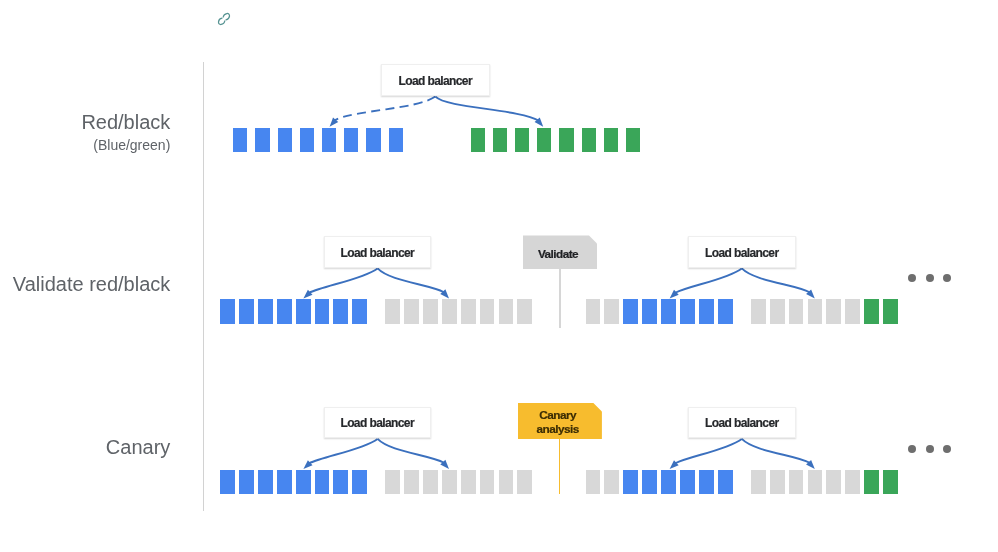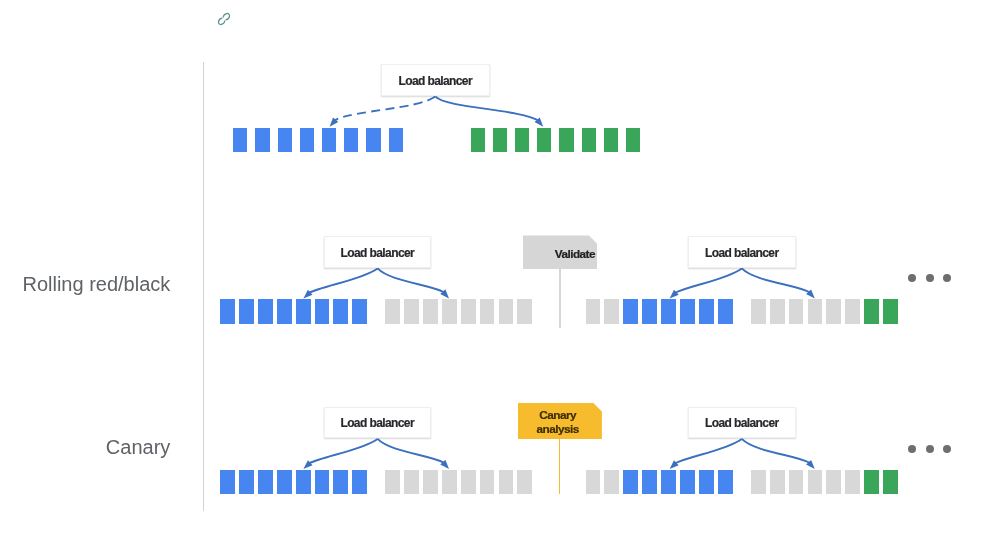--- a/index.html
+++ b/index.html
@@ -104,41 +104,45 @@
       <path d="M 377.60 438.90 C 361.98 450.19, 323.58 456.10, 309.07 463.34" fill="none" stroke="#3B70BE" stroke-width="1.85" stroke-linecap="butt"></path>
       <path d="M 303.40 469.00 L 307.88 460.25 L 312.52 465.35 Z" fill="#3B70BE"></path>
       <path d="M 377.60 438.90 C 390.30 452.04, 429.79 454.90, 443.91 462.74" fill="none" stroke="#3B70BE" stroke-width="1.85" stroke-linecap="butt"></path>
       <path d="M 449.00 469.00 L 440.27 464.49 L 445.39 459.86 Z" fill="#3B70BE"></path>
       <path d="M 741.80 438.90 C 726.65 450.16, 689.45 456.07, 675.24 463.28" fill="none" stroke="#3B70BE" stroke-width="1.85" stroke-linecap="butt"></path>
       <path d="M 669.60 469.00 L 674.00 460.21 L 678.69 465.27 Z" fill="#3B70BE"></path>
       <path d="M 741.80 438.90 C 754.81 452.06, 795.32 454.91, 809.68 462.79" fill="none" stroke="#3B70BE" stroke-width="1.85" stroke-linecap="butt"></path>
       <path d="M 814.80 469.00 L 806.04 464.55 L 811.12 459.89 Z" fill="#3B70BE"></path>
     </svg>
 
+<div class="row-label" style="right: 827.7px; top: 111.3px;">
+      <span class="main">Red/black</span>
+      <span class="sub">(Blue/green)</span>
+    </div>
     <div class="blk" style="left: 233.2px; top: 128px; width: 14.3px; height: 24.4px; background: rgb(71, 134, 240);"></div>
     <div class="blk" style="left: 255.4px; top: 128px; width: 14.3px; height: 24.4px; background: rgb(71, 134, 240);"></div>
     <div class="blk" style="left: 277.6px; top: 128px; width: 14.3px; height: 24.4px; background: rgb(71, 134, 240);"></div>
     <div class="blk" style="left: 299.8px; top: 128px; width: 14.3px; height: 24.4px; background: rgb(71, 134, 240);"></div>
     <div class="blk" style="left: 322px; top: 128px; width: 14.3px; height: 24.4px; background: rgb(71, 134, 240);"></div>
     <div class="blk" style="left: 344.2px; top: 128px; width: 14.3px; height: 24.4px; background: rgb(71, 134, 240);"></div>
     <div class="blk" style="left: 366.4px; top: 128px; width: 14.3px; height: 24.4px; background: rgb(71, 134, 240);"></div>
     <div class="blk" style="left: 388.6px; top: 128px; width: 14.3px; height: 24.4px; background: rgb(71, 134, 240);"></div>
     <div class="blk" style="left: 470.6px; top: 128px; width: 14.3px; height: 24.4px; background: rgb(58, 166, 89);"></div>
     <div class="blk" style="left: 492.8px; top: 128px; width: 14.3px; height: 24.4px; background: rgb(58, 166, 89);"></div>
     <div class="blk" style="left: 515px; top: 128px; width: 14.3px; height: 24.4px; background: rgb(58, 166, 89);"></div>
     <div class="blk" style="left: 537.2px; top: 128px; width: 14.3px; height: 24.4px; background: rgb(58, 166, 89);"></div>
     <div class="blk" style="left: 559.4px; top: 128px; width: 14.3px; height: 24.4px; background: rgb(58, 166, 89);"></div>
     <div class="blk" style="left: 581.6px; top: 128px; width: 14.3px; height: 24.4px; background: rgb(58, 166, 89);"></div>
     <div class="blk" style="left: 603.8px; top: 128px; width: 14.3px; height: 24.4px; background: rgb(58, 166, 89);"></div>
     <div class="blk" style="left: 626px; top: 128px; width: 14.3px; height: 24.4px; background: rgb(58, 166, 89);"></div>
     <div class="lb-box" style="left: 381px; top: 64.4px; width: 109px; height: 32px;">
       <span>Load balancer</span>
     </div>
     <div class="row-label" style="right: 827.7px; top: 273.3px;">
-      <span class="main">Rolling red/black</span>
+      <span class="main">Validate red/black</span>
     </div>
     <div class="blk" style="left: 220.2px; top: 299.2px; width: 14.85px; height: 24.4px; background: rgb(71, 134, 240);"></div>
     <div class="blk" style="left: 239.07px; top: 299.2px; width: 14.85px; height: 24.4px; background: rgb(71, 134, 240);"></div>
     <div class="blk" style="left: 257.94px; top: 299.2px; width: 14.85px; height: 24.4px; background: rgb(71, 134, 240);"></div>
     <div class="blk" style="left: 276.81px; top: 299.2px; width: 14.85px; height: 24.4px; background: rgb(71, 134, 240);"></div>
     <div class="blk" style="left: 295.68px; top: 299.2px; width: 14.85px; height: 24.4px; background: rgb(71, 134, 240);"></div>
     <div class="blk" style="left: 314.55px; top: 299.2px; width: 14.85px; height: 24.4px; background: rgb(71, 134, 240);"></div>
     <div class="blk" style="left: 333.42px; top: 299.2px; width: 14.85px; height: 24.4px; background: rgb(71, 134, 240);"></div>
     <div class="blk" style="left: 352.29px; top: 299.2px; width: 14.85px; height: 24.4px; background: rgb(71, 134, 240);"></div>
     <div class="blk" style="left: 385.3px; top: 299.2px; width: 14.85px; height: 24.4px; background: rgb(216, 216, 216);"></div>
@@ -164,21 +168,21 @@
     <div class="blk" style="left: 826.38px; top: 299.2px; width: 14.85px; height: 24.4px; background: rgb(216, 216, 216);"></div>
     <div class="blk" style="left: 845.25px; top: 299.2px; width: 14.85px; height: 24.4px; background: rgb(216, 216, 216);"></div>
     <div class="blk" style="left: 864.12px; top: 299.2px; width: 14.85px; height: 24.4px; background: rgb(58, 166, 89);"></div>
     <div class="blk" style="left: 882.99px; top: 299.2px; width: 14.85px; height: 24.4px; background: rgb(58, 166, 89);"></div>
     <div class="lb-box" style="left: 324px; top: 236.2px; width: 107.3px; height: 32px;">
       <span>Load balancer</span>
     </div>
     <div class="lb-box" style="left: 688.4px; top: 236.2px; width: 107.3px; height: 32px;">
       <span>Load balancer</span>
     </div>
-    <div class="banner" style="left: 523px; top: 235.4px; width: 74px; height: 34px; background: rgb(214, 214, 214); color: rgb(32, 33, 36); clip-path: polygon(0px 0px, 66px 0px, 74px 8px, 74px 34px, 0px 34px); justify-content: flex-end;"><span>Validate</span></div>
+    <div class="banner" style="left: 523px; top: 235.4px; width: 74px; height: 34px; background: rgb(214, 214, 214); color: rgb(32, 33, 36); clip-path: polygon(0px 0px, 66px 0px, 74px 8px, 74px 34px, 0px 34px);"><span>Validate</span></div>
     <div class="banner-stem" style="left: 559.25px; top: 269.4px; height: 58.5px; background: rgb(214, 214, 214);"></div>
     <div class="dots" style="left: 908px; top: 273.8px;">
       <i style="margin-left: 0px;"></i>
       <i style="margin-left: 9.6px;"></i>
       <i style="margin-left: 9.6px;"></i>
     </div>
     <div class="row-label" style="right: 827.7px; top: 435.5px;">
       <span class="main">Canary</span>
     </div>
     <div class="blk" style="left: 220.2px; top: 469.9px; width: 14.85px; height: 24.4px; background: rgb(71, 134, 240);"></div>

